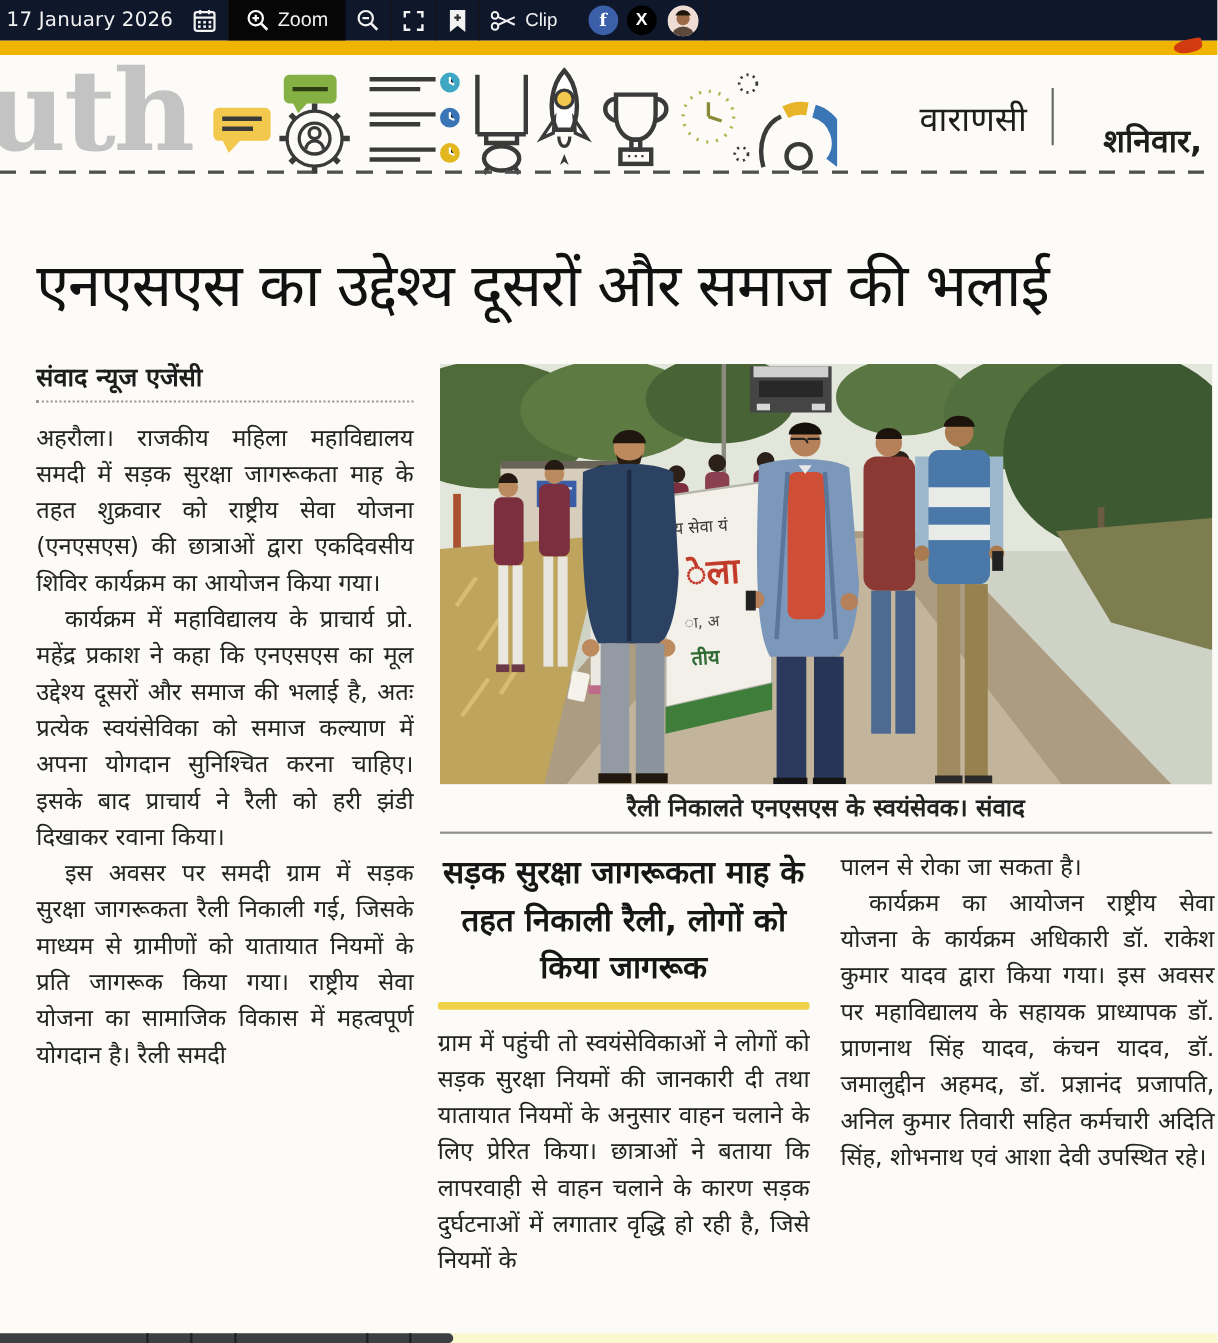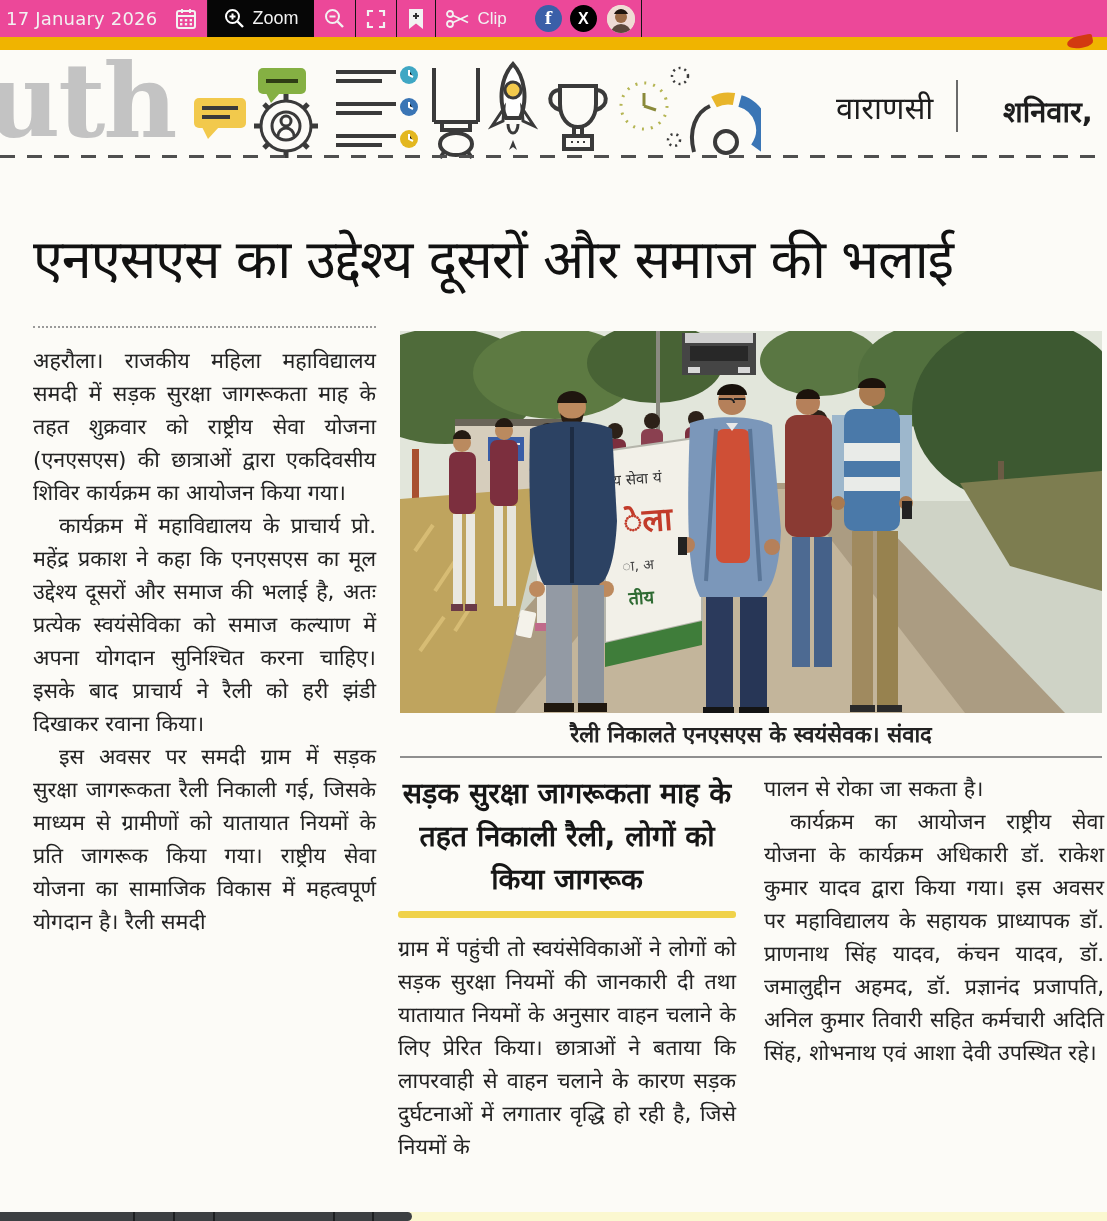--- a/index.html
+++ b/index.html
@@ -2,21 +2,21 @@
 <html><head>
 <meta charset="utf-8">
 <style>
   * { box-sizing: border-box; margin: 0; padding: 0; }
   html,body { width:1107px; height:1221px; overflow:hidden; background:#fcfbf7;
     font-family:"DejaVu Sans","Liberation Sans",sans-serif; }
   .viewer { position:relative; width:1107px; height:1221px; overflow:hidden; background:#fcfbf7; }
 
   
   .toolbar { position:absolute; left:0; top:0; width:1107px; height:37px;
-    background:#ec4899; display:flex; align-items:stretch; color:#f2f2f2; }
+    background:#0f172a; display:flex; align-items:stretch; color:#f2f2f2; }
   .tb-cell { display:flex; align-items:center; justify-content:center; padding:0 10px;
     border:none; background:transparent; color:#f2f2f2; font-size:17px; cursor:pointer; }
   .tb-sep { width:1px; background:#141414; }
   .tb-date { font-size:18px; padding:0 8px 0 6px; letter-spacing:0.2px; }
   .tb-zoom { background:#060606; gap:7px; padding:0 16px; font-size:18px; }
   .tb-icon { display:block; }
   .tb-round { width:27px; height:27px; border-radius:50%; display:flex; align-items:center;
     justify-content:center; font-weight:bold; font-size:16px; margin:0 4px; border:none; cursor:pointer; }
   .fb { background:#3b5fa8; color:#fff; font-family:"DejaVu Serif","Liberation Serif",serif; }
   .xx { background:#000; color:#fff; }
@@ -29,21 +29,21 @@
     border-radius:60% 20% 50% 70%; transform:rotate(-12deg); }
 
   
   .page { position:absolute; left:0; top:50px; width:1107px; height:1073px; background:#fcfbf7; color:#1d1d1d; }
 
   .logo-frag { position:absolute; left:-14px; top:-2px; font-family:"DejaVu Serif","Liberation Serif",serif;
     font-weight:bold; font-size:102px; line-height:1.05; color:#c3c3c3; letter-spacing:-2px; }
   .doodles { position:absolute; left:186px; top:10px; }
   .mast-city { position:absolute; left:836px; top:36px; font-size:31px; font-weight:normal; }
   .mast-vline { position:absolute; left:956px; top:30px; width:2px; height:52px; background:#6a6a6a; }
-  .mast-day { position:absolute; left:1003px; top:41px; font-size:29px; font-weight:bold; white-space:nowrap; }
+  .mast-day { position:absolute; left:1003px; top:57px; font-size:29px; font-weight:bold; white-space:nowrap; }
   .dash-rule { position:absolute; left:0; top:105px; width:1107px; height:3px;
     background:repeating-linear-gradient(90deg,#4f4f4f 0 15px,transparent 15px 27px); }
 
   .headline { position:absolute; left:33px; top:170px; width:1062px; font-size:54px; font-weight:normal;
     color:#111; white-space:nowrap; letter-spacing:-1px; }
 
   .para { text-align:justify; font-size:21.5px; line-height:33px; font-weight:400; color:#232323; }
   .para.indent { text-indent:26px; }
 
   .col1 { position:absolute; left:33px; top:276px; width:343px; }
@@ -246,20 +246,21 @@
     </svg>
 
     <div class="mast-city">वाराणसी</div>
     <div class="mast-vline"></div>
     <div class="mast-day">शनिवार,</div>
     <div class="dash-rule"></div>
 
     <h1 class="headline">एनएसएस का उद्देश्य दूसरों और समाज की भलाई</h1>
 
     <div class="col1">
+      <div class="byline">संवाद न्यूज एजेंसी</div>
       <div class="byline-rule"></div>
       <p class="para">अहरौला। राजकीय महिला महाविद्यालय समदी में सड़क सुरक्षा जागरूकता माह के तहत शुक्रवार को राष्ट्रीय सेवा योजना (एनएसएस) की छात्राओं द्वारा एकदिवसीय शिविर कार्यक्रम का आयोजन किया गया।</p>
       <p class="para indent">कार्यक्रम में महाविद्यालय के प्राचार्य प्रो. महेंद्र प्रकाश ने कहा कि एनएसएस का मूल उद्देश्य दूसरों और समाज की भलाई है, अतः प्रत्येक स्वयंसेविका को समाज कल्याण में अपना योगदान सुनिश्चित करना चाहिए। इसके बाद प्राचार्य ने रैली को हरी झंडी दिखाकर रवाना किया।</p>
       <p class="para indent">इस अवसर पर समदी ग्राम में सड़क सुरक्षा जागरूकता रैली निकाली गई, जिसके माध्यम से ग्रामीणों को यातायात नियमों के प्रति जागरूक किया गया। राष्ट्रीय सेवा योजना का सामाजिक विकास में महत्वपूर्ण योगदान है। रैली समदी</p>
     </div>
 
     <div class="photo">
       <svg width="702" height="382" viewBox="0 0 702 382">
         <rect x="0" y="0" width="702" height="170" fill="#e2e6db"></rect>
 

